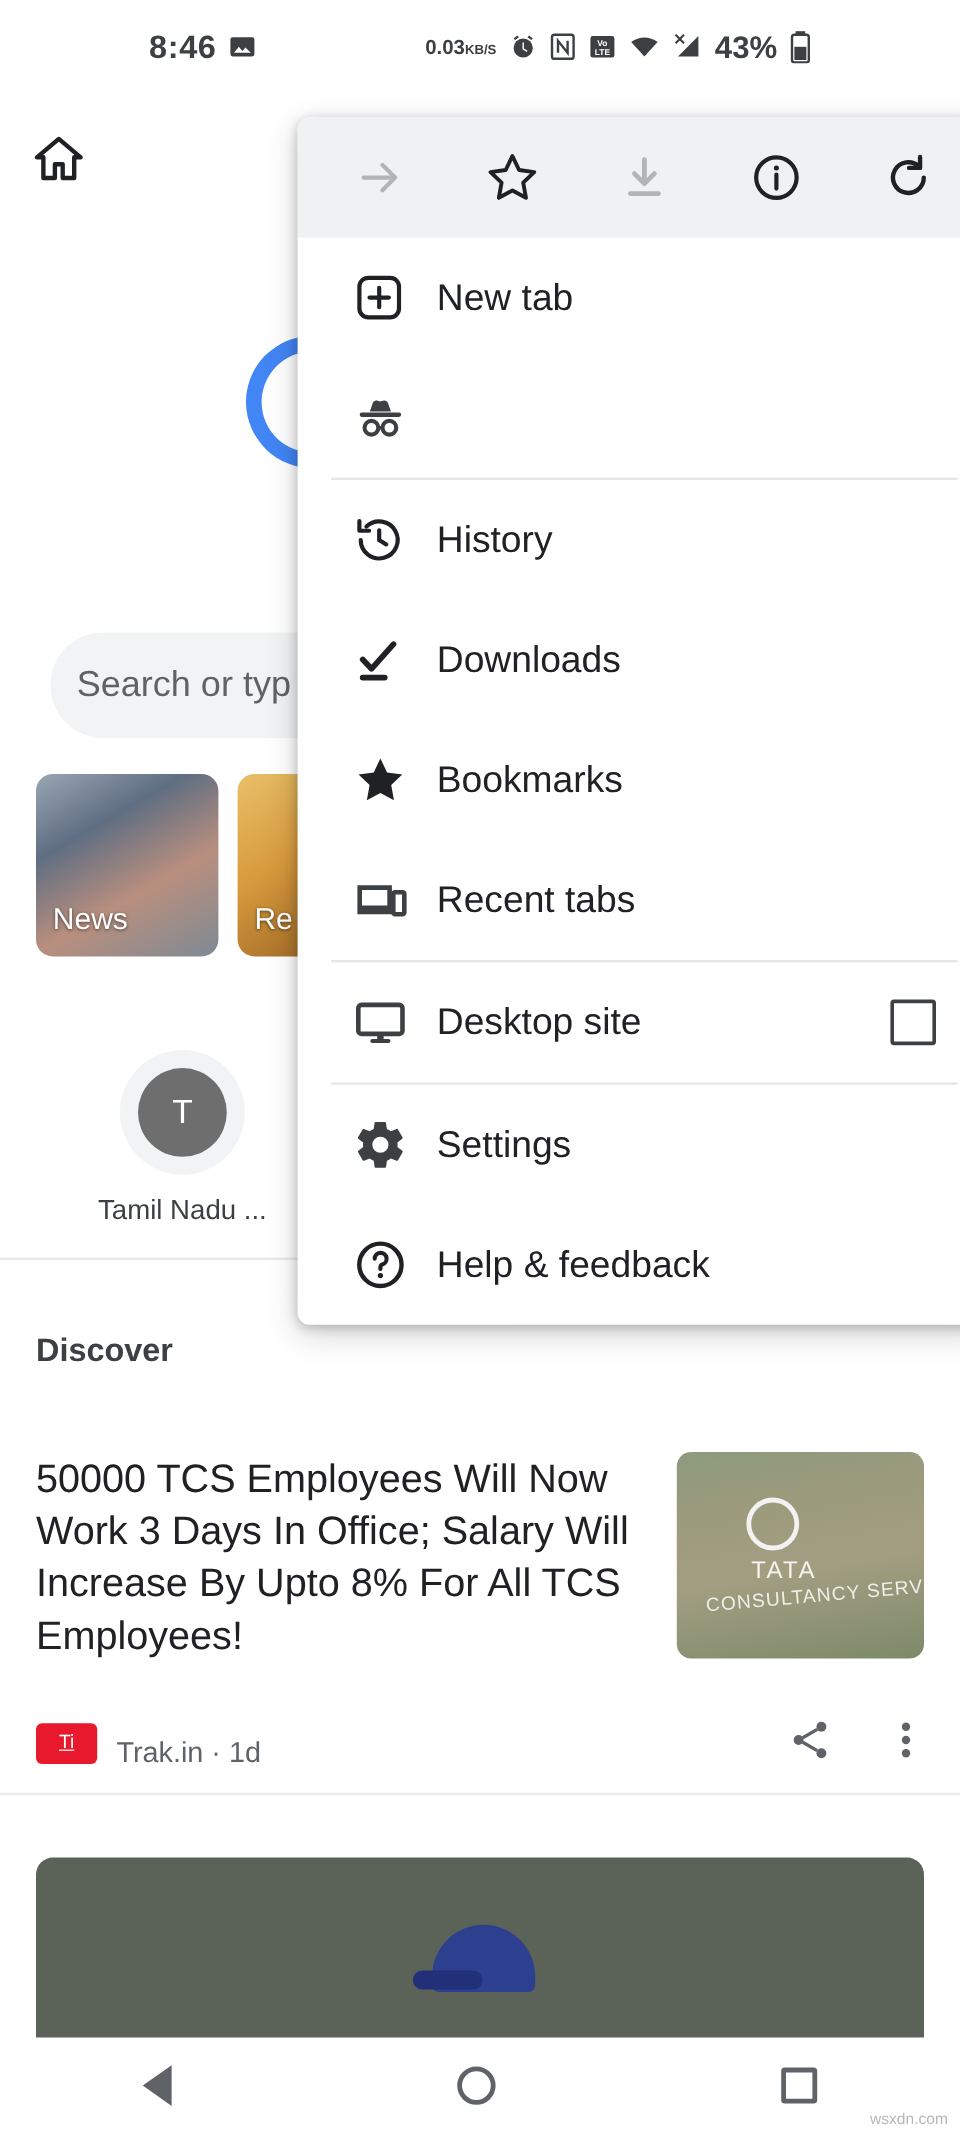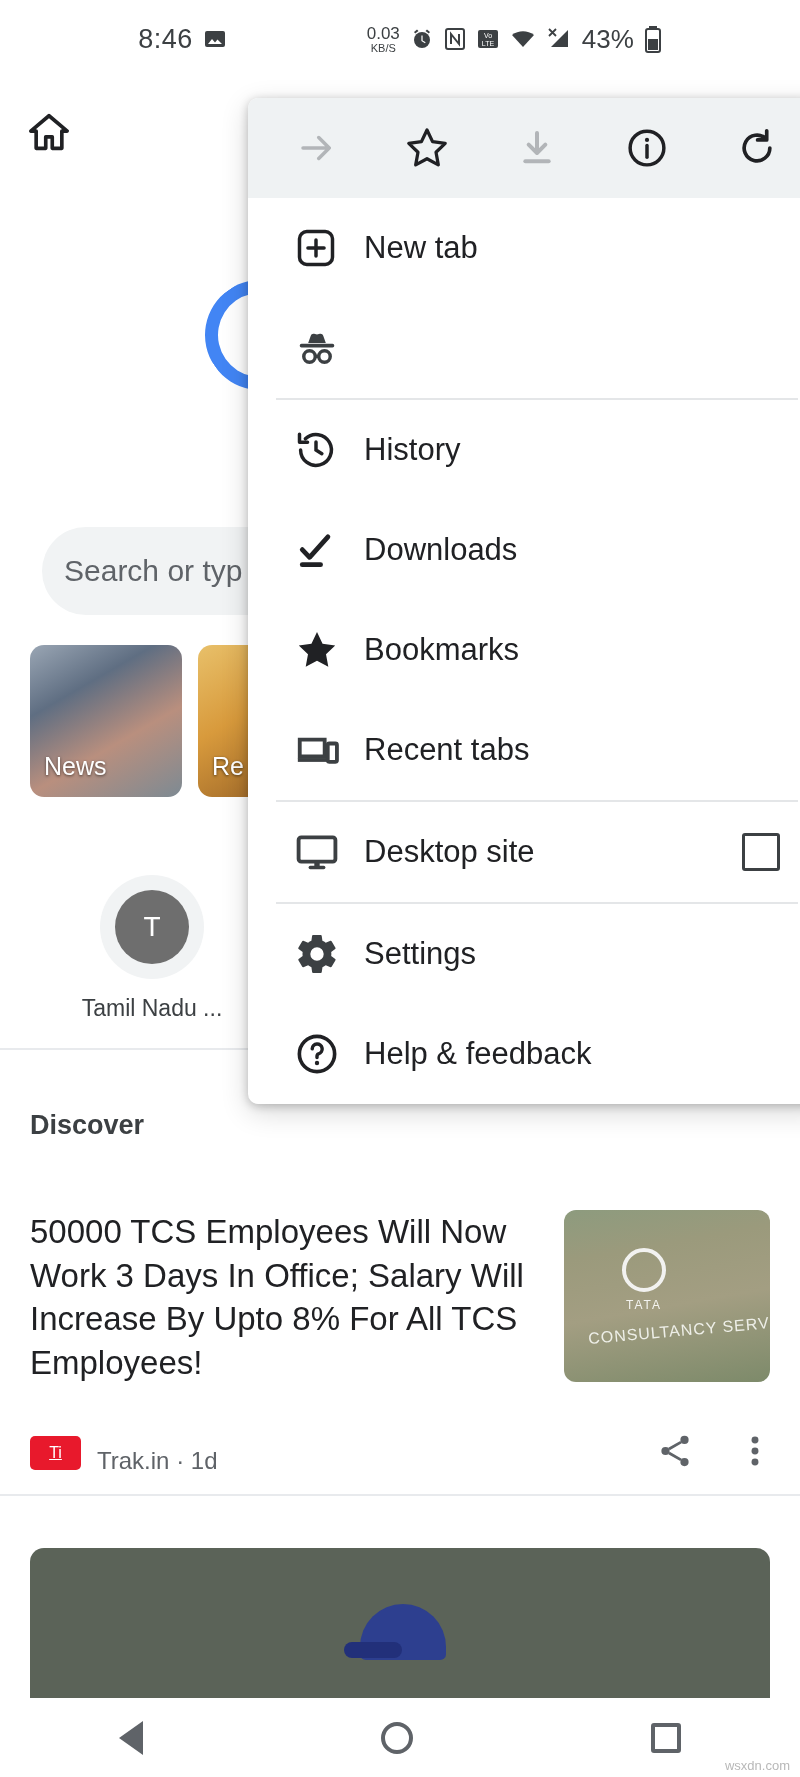--- a/index.html
+++ b/index.html
@@ -9,25 +9,26 @@
     font-family: "Liberation Sans", sans-serif;
     overflow: hidden;
   }
   .screen { position: relative; width: 800px; height: 1777px; background:#fff; }
 
   
   .statusbar {
     position: absolute; top: 0; left: 0; width: 800px; height: 78px;
     display: flex; align-items: center; justify-content: center; gap: 10px;
     color: #4a4a4a;
+    font-weight: bold;
   }
   .sb-time { font-size: 27px; color:#3c4043; letter-spacing:.5px; }
   .sb-gap { width: 120px; }
   .sb-icon { display:inline-flex; align-items:center; justify-content:center; }
-  .sb-net { display:flex; flex-direction:column; align-items:center; line-height:1; }
+  .sb-net { display:flex; flex-direction:row; align-items:flex-end; line-height:1; }
   .sb-net .n1 { font-size:17px; color:#3c4043; }
   .sb-net .n2 { font-size:11px; color:#3c4043; margin-top:1px; }
   .sb-batt { font-size:26px; color:#3c4043; }
 
   
   .home-icon { position:absolute; left:26px; top:110px; }
   .g-logo {
     position:absolute; left:205px; top:280px;
     width:110px; height:110px; border-radius:50%;
     border:13px solid #4285f4; border-right-color:transparent;
@@ -74,21 +75,21 @@
   }
   .article-thumb {
     width:206px; height:172px; border-radius:12px; flex:none;
     background:linear-gradient(170deg,#8d9b7e 0%,#9b9a7c 25%,#a39e82 55%,#7d8a6a 100%);
     position:relative; overflow:hidden;
   }
   .thumb-logo {
     position:absolute; left:58px; top:38px; width:44px; height:44px;
     border-radius:50%; border:4px solid #f2f2f0;
   }
-  .thumb-t1 { position:absolute; left:62px; top:88px; color:#f4f4f0; font-size:12px; letter-spacing:2px; }
+  .thumb-t1 { position:absolute; left:62px; top:88px; color:#f4f4f0; font-size:20px; letter-spacing:2px; }
   .thumb-t2 { position:absolute; left:24px; top:112px; color:#eeefe8; font-size:16px; letter-spacing:1px; transform:rotate(-5deg); }
 
   .article-meta {
     position:absolute; left:30px; top:1430px; width:740px;
     display:flex; align-items:center; gap:16px;
   }
   .src-badge {
     width:51px; height:34px; border-radius:5px; background:#e8192c;
     color:#fff; font-size:16px; display:flex; align-items:center; justify-content:center;text-decoration:underline;
   }

